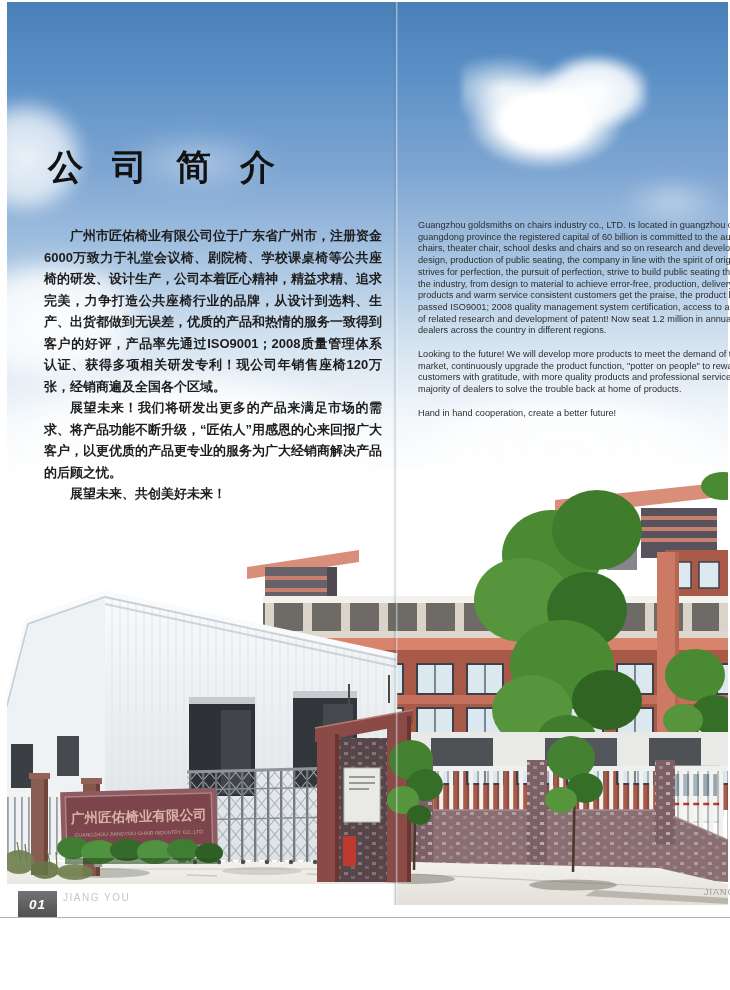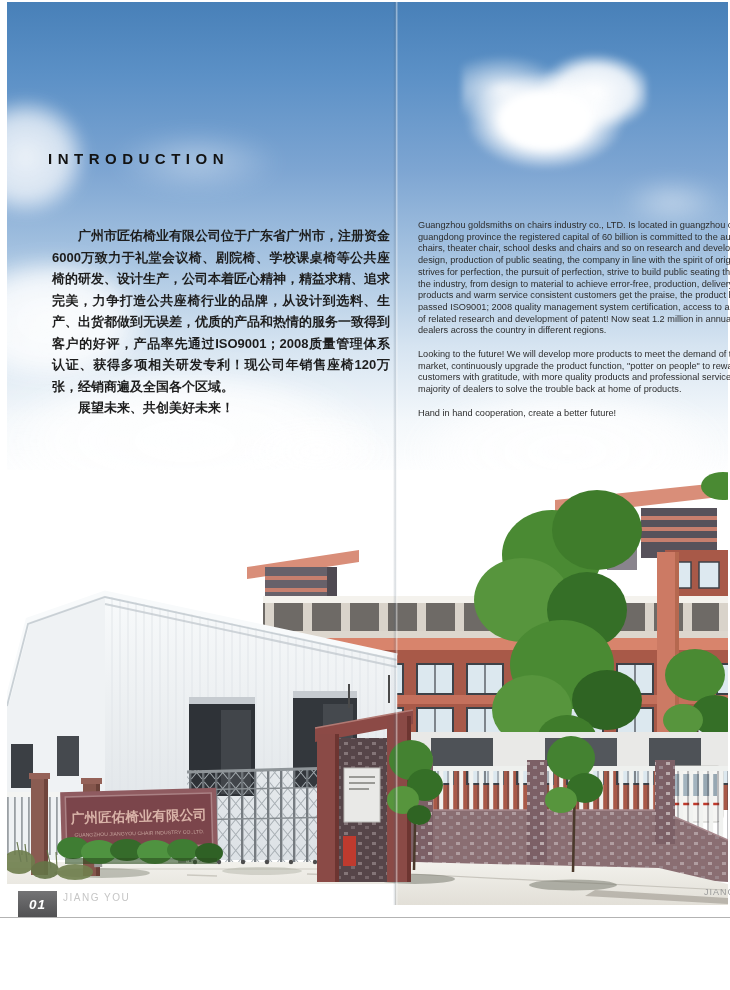--- a/index.html
+++ b/index.html
@@ -8,21 +8,21 @@
   .sheet{position:absolute;left:7px;top:2px;width:721px;height:903px;overflow:hidden;background:#fff;}
   .sky{position:absolute;left:0;top:0;width:721px;height:478px;
        background:linear-gradient(180deg,#4880b8 0%,#5b90c6 15%,#7da5d2 35%,#aac6e2 55%,#d6e4f1 72%,#f4f8fb 88%,#ffffff 100%);}
   .cloud{position:absolute;pointer-events:none;}
   .photo-svg{position:absolute;left:0;top:468px;width:721px;height:435px;}
   .fold{position:absolute;left:386px;top:0;width:5px;height:903px;
         background:linear-gradient(90deg,rgba(70,90,110,0) 0%,rgba(70,90,110,.22) 45%,rgba(255,255,255,.5) 75%,rgba(255,255,255,0) 100%);}
   .title{position:absolute;left:48px;top:148px;color:#121212;}
   .title h1{margin:0;font-size:35px;line-height:37px;font-weight:bold;letter-spacing:29px;white-space:nowrap;}
   .title .sub{font-size:15px;font-weight:bold;letter-spacing:5.5px;margin-top:2px;white-space:nowrap;}
-  .cn-text{position:absolute;left:52px;top:225px;width:338px;font-size:13px;line-height:21.5px;
+  .cn-text{position:absolute;left:44px;top:225px;width:338px;font-size:13px;line-height:21.5px;
            font-weight:bold;color:#1d1d1d;text-align:justify;}
   .cn-text p{margin:0;text-indent:2em;}
   .en-text{position:absolute;left:418px;top:220px;width:354px;font-size:9.2px;line-height:11.7px;color:#2d2d2d;}
   .en-text p{margin:0 0 12px 0;}
   .en-text p:last-child{margin-bottom:0;}
   .pagenum-box{position:absolute;left:18px;top:891px;width:39px;height:26px;
                background:linear-gradient(180deg,#737375,#515153);color:#fff;font-size:13.5px;
                font-weight:bold;font-style:italic;display:flex;align-items:center;justify-content:center;letter-spacing:1px;}
   .brand-left{position:absolute;left:63px;top:892px;font-size:10px;color:#c6c6c6;letter-spacing:1.5px;white-space:nowrap;}
   .brand-right{position:absolute;left:704px;top:887px;font-size:9px;color:#9a9a9a;letter-spacing:1px;white-space:nowrap;}
@@ -329,25 +329,26 @@
         <path d="M14,392 L10,372 M20,392 L18,374 M44,398 L40,380 M50,398 L49,382" stroke="#5d6e40" stroke-width="1.2" fill="none"></path>
       </g>
 
       <rect x="0" y="414" width="388" height="21" fill="#ffffff"></rect>
     </svg>
 
     <div class="fold"></div>
   </div>
 
   <div class="title">
-    <div class="sub">INTRODUCTION</div>
+    <h1>公司简介</h1>
   </div>
 
   <div class="cn-text">
     <p>广州市匠佑椅业有限公司位于广东省广州市，注册资金6000万致力于礼堂会议椅、剧院椅、学校课桌椅等公共座椅的研发、设计生产，公司本着匠心精神，精益求精、追求完美，力争打造公共座椅行业的品牌，从设计到选料、生产、出货都做到无误差，优质的产品和热情的服务一致得到客户的好评，产品率先通过ISO9001；2008质量管理体系认证、获得多项相关研发专利！现公司年销售座椅120万张，经销商遍及全国各个区域。</p>
+    <p>展望未来！我们将研发出更多的产品来满足市场的需求、将产品功能不断升级，“匠佑人”用感恩的心来回报广大客户，以更优质的产品更专业的服务为广大经销商解决产品的后顾之忧。</p>
     <p>展望未来、共创美好未来！</p>
   </div>
 
   <div class="en-text">
     <p>Guangzhou goldsmiths on chairs industry co., LTD. Is located in guangzhou city, guangdong province the registered capital of 60 billion is committed to the auditorium chairs, theater chair, school desks and chairs and so on research and development, design, production of public seating, the company in line with the spirit of originality, strives for perfection, the pursuit of perfection, strive to build public seating the brand of the industry, from design to material to achieve error-free, production, delivery, quality products and warm service consistent customers get the praise, the product has passed ISO9001; 2008 quality management system certification, access to a number of related research and development of patent! Now seat 1.2 million in annual sales, dealers across the country in different regions.</p>
     <p>Looking to the future! We will develop more products to meet the demand of the market, continuously upgrade the product function, "potter on people" to reward our customers with gratitude, with more quality products and professional services for the majority of dealers to solve the trouble back at home of products.</p>
     <p>Hand in hand cooperation, create a better future!</p>
   </div>
 
   <div class="pagenum-box">01</div>

